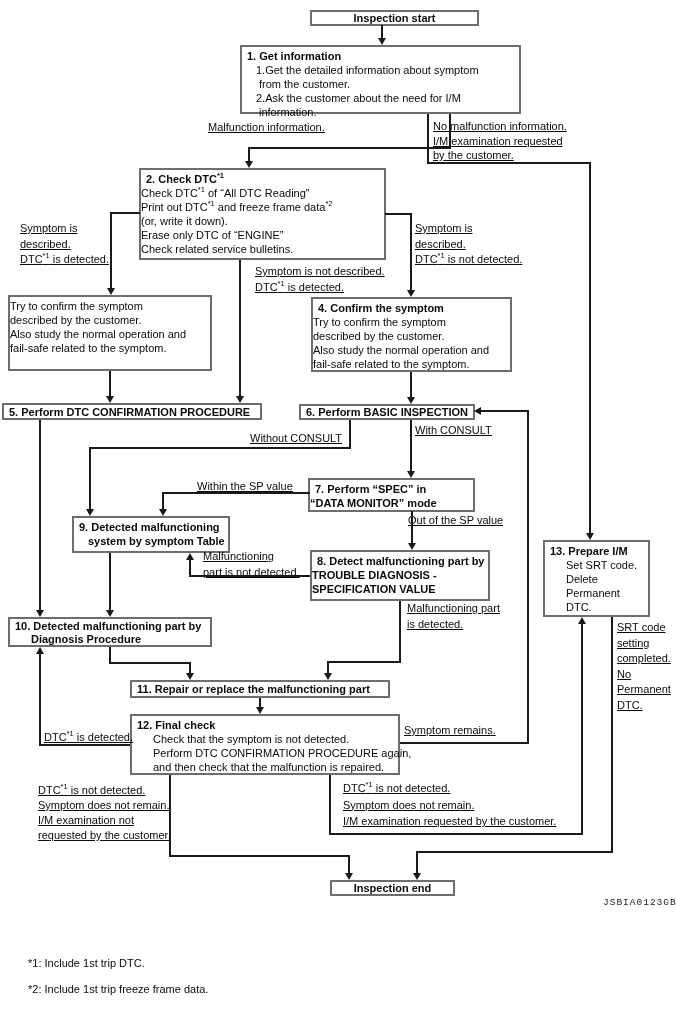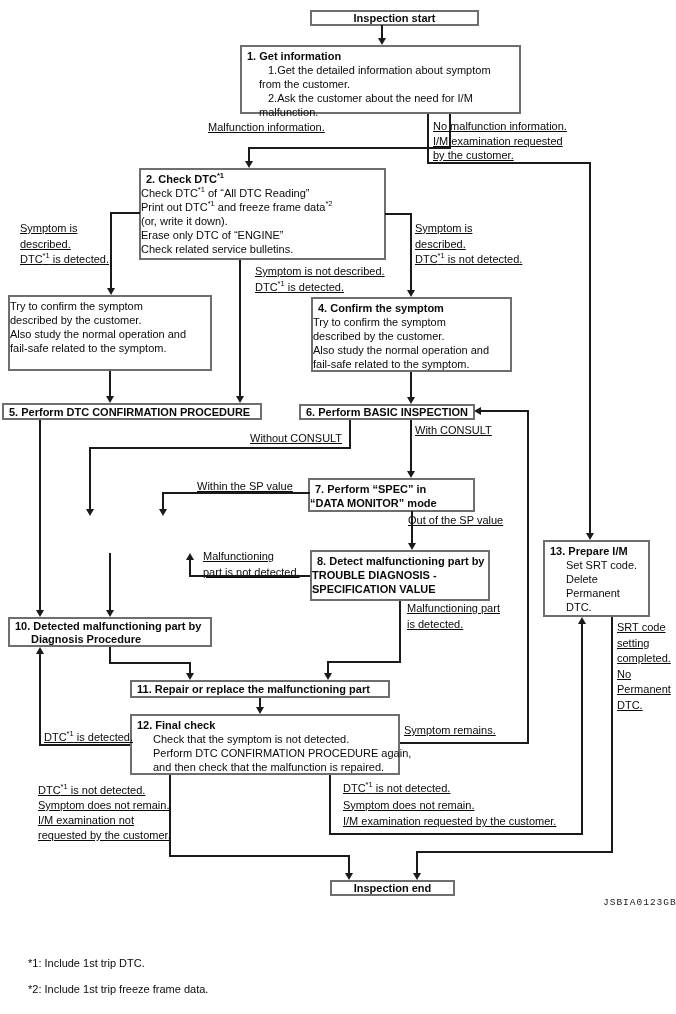--- a/index.html
+++ b/index.html
@@ -9,21 +9,21 @@
     font-family:"Liberation Sans","DejaVu Sans",sans-serif;
     font-size:11px;color:#0a0a0a;
   }
   .box{
     position:absolute;background:#fff;border:2px solid #6e6e6e;
     padding:2px 0 0 0;line-height:14px;overflow:visible;
   }
   .btitle{font-weight:bold;padding-left:5px;white-space:nowrap;}
   .bline{white-space:nowrap;}
   .allbold .bline{font-weight:bold;}
-  .ind-a{padding-left:26px;}   
+  .ind-a{padding-left:14px;}   
   .ind-b{padding-left:17px;}  
   .ind-c{}  
   .ind-d{padding-left:21px;}  
   .oneline{padding:0;display:flex;align-items:center;}
   .oneline .btitle{line-height:12px;}
   .term{
     position:absolute;background:#fff;border:2px solid #6e6e6e;
     display:flex;align-items:center;justify-content:center;
     font-weight:bold;
   }
@@ -51,21 +51,21 @@
   </div>
   <div class="term" style="left:330px;top:880px;width:125px;height:16px">
     <span>Inspection end</span>
   </div>
 
   <div class="box" style="left:240px;top:45px;width:281px;height:69px">
     <div class="btitle">1. Get information</div>
     <div class="bline ind-a">1.Get the detailed information about symptom</div>
     <div class="bline ind-b">from the customer.</div>
     <div class="bline ind-a">2.Ask the customer about the need for I/M</div>
-    <div class="bline ind-b">malfunction.</div>
+    <div class="bline ind-b">information.</div>
   </div>
 
   <div class="box" style="left:139px;top:168px;width:247px;height:92px">
     <div class="btitle">2. Check DTC<sup>*1</sup></div>
     <div class="bline ind-c">Check DTC<sup>*1</sup> of “All DTC Reading”</div>
     <div class="bline ind-c">Print out DTC<sup>*1</sup> and freeze frame data<sup>*2</sup></div>
     <div class="bline ind-c">(or, write it down).</div>
     <div class="bline ind-c">Erase only DTC of “ENGINE”</div>
     <div class="bline ind-c">Check related service bulletins.</div>
   </div>
@@ -97,20 +97,24 @@
     <div class="btitle">7. Perform “SPEC” in</div>
     <div class="bline ind-c">“DATA MONITOR” mode</div>
   </div>
 
   <div class="box allbold" style="left:310px;top:550px;width:180px;height:51px">
     <div class="btitle">8. Detect malfunctioning part by</div>
     <div class="bline ind-c">TROUBLE DIAGNOSIS -</div>
     <div class="bline ind-c">SPECIFICATION VALUE</div>
   </div>
 
+  <div class="box allbold" style="left:72px;top:516px;width:158px;height:37px">
+    <div class="btitle">9. Detected malfunctioning</div>
+    <div class="bline ind-a">system by symptom Table</div>
+  </div>
 
   <div class="box allbold" style="left:8px;top:617px;width:204px;height:30px;line-height:13px;padding-top:1px">
     <div class="btitle">10. Detected malfunctioning part by</div>
     <div class="bline ind-d">Diagnosis Procedure</div>
   </div>
 
   <div class="box oneline" style="left:130px;top:680px;width:260px;height:18px">
     <div class="btitle">11. Repair or replace the malfunctioning part</div>
   </div>
 

